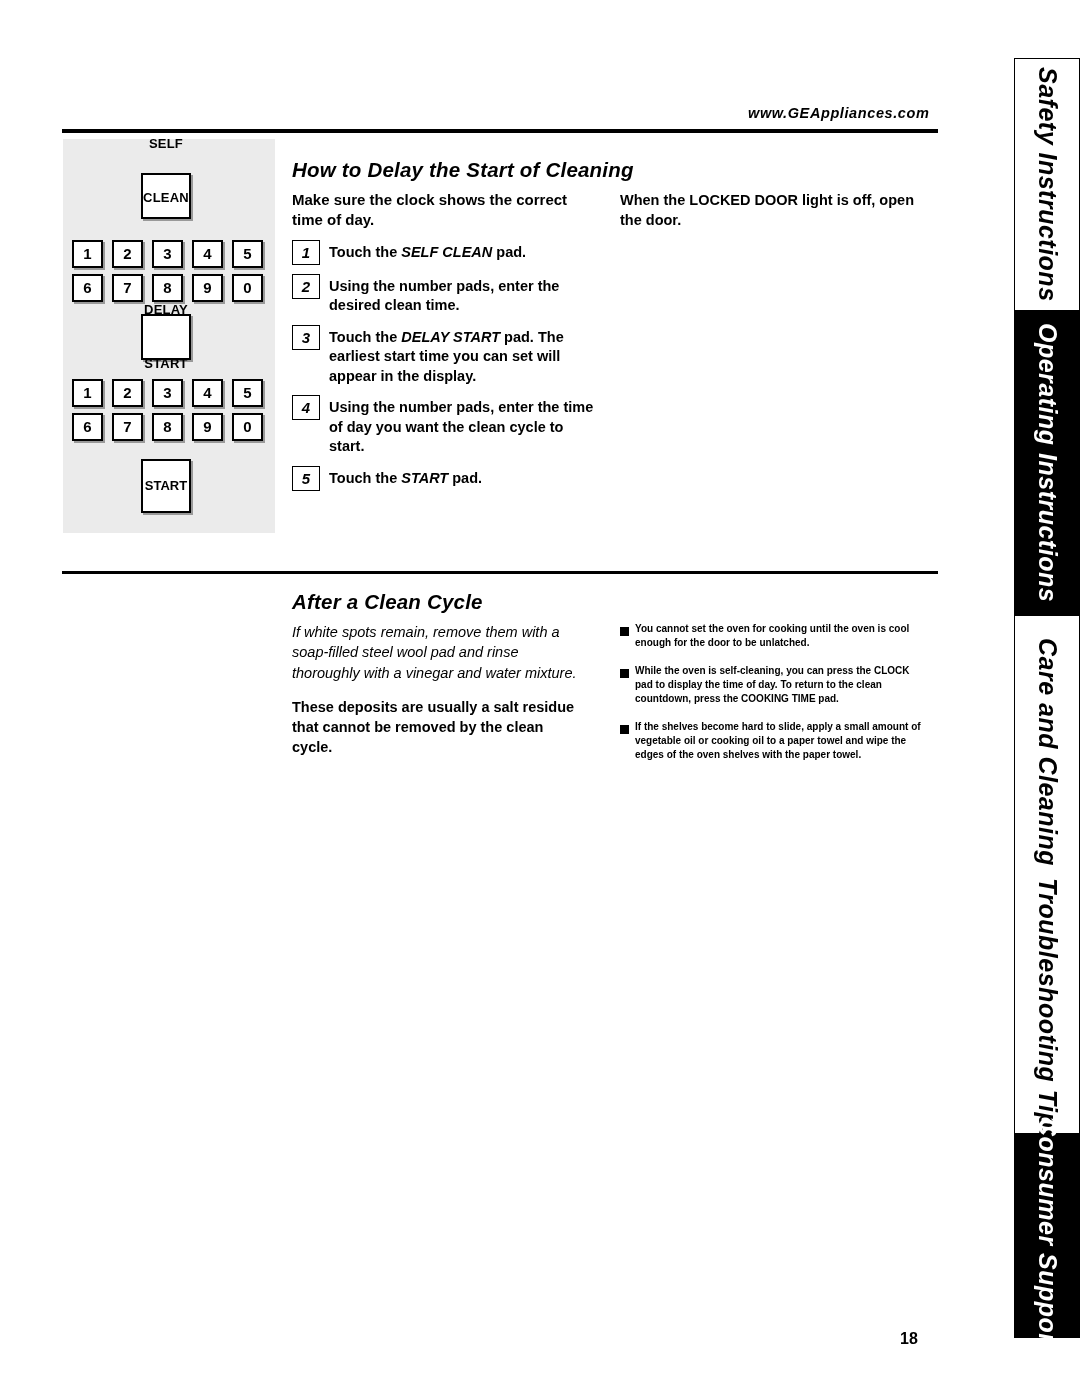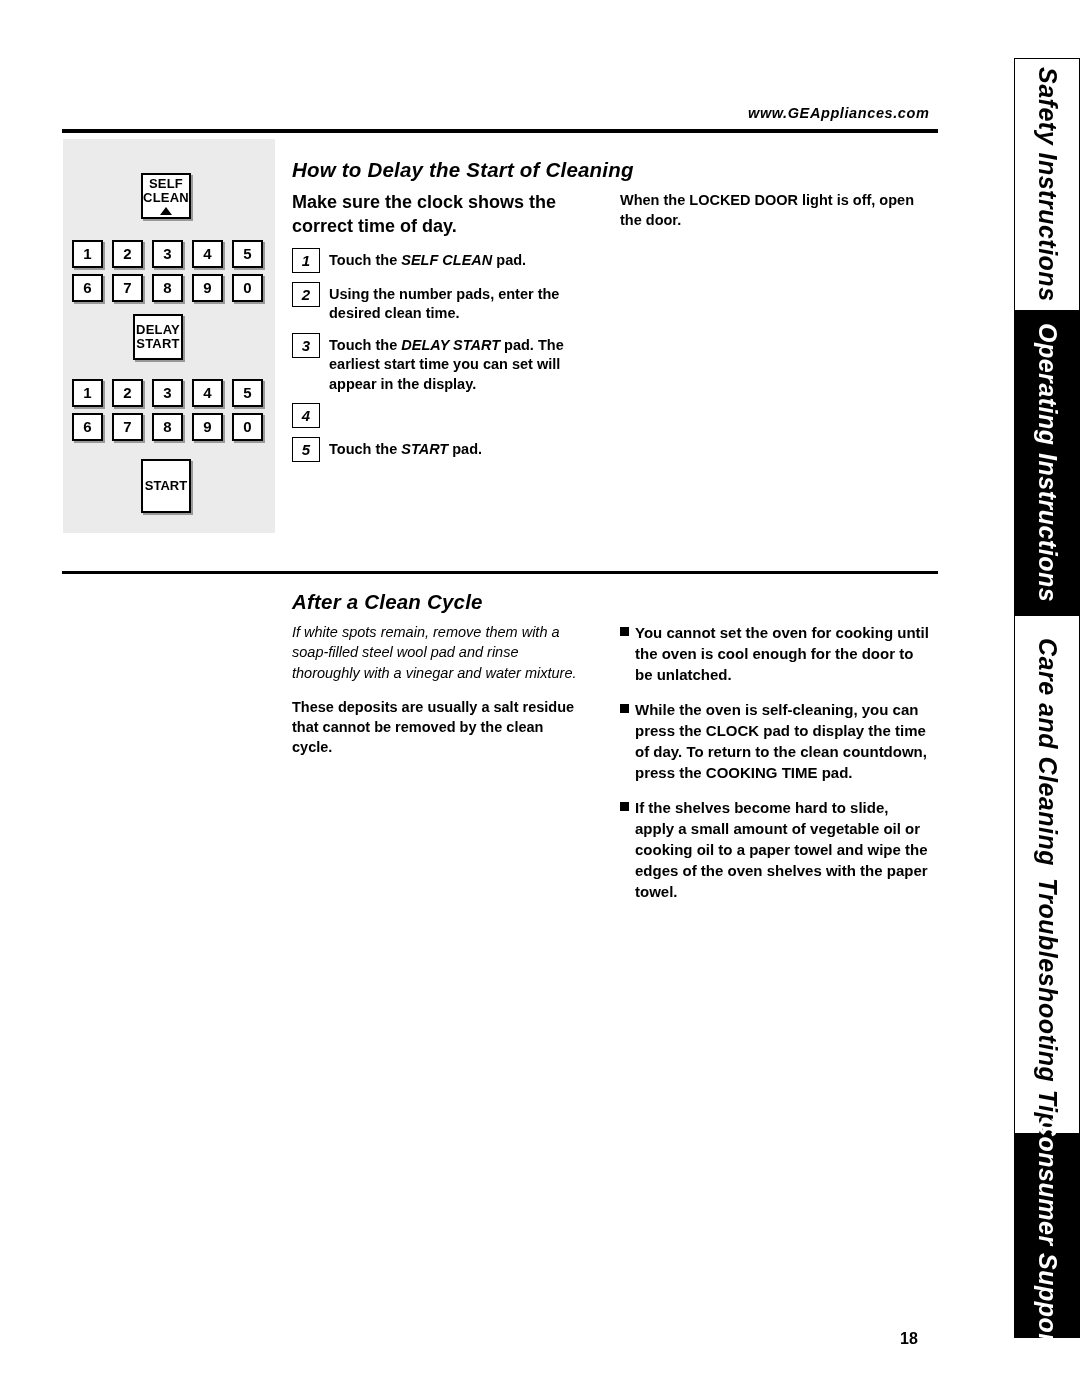--- a/index.html
+++ b/index.html
@@ -96,20 +96,21 @@
   .numkey {
     width: 31px;
     height: 28px;
     font-size: 15px;
   }
   .bigkey {
     width: 50px;
     height: 46px;
     font-size: 13px;
     letter-spacing: 0.2px;
+    gap: 40px;
   }
   .startkey {
     width: 50px;
     height: 54px;
     font-size: 13px;
   }
   .tri {
     width: 0; height: 0;
     border-left: 6px solid transparent;
     border-right: 6px solid transparent;
@@ -128,21 +129,21 @@
 
   
   .steps {
     position: absolute;
     left: 292px;
     top: 190px;
     width: 305px;
   }
   .intro {
     font-weight: bold;
-    font-size: 18px;
+    font-size: 15px;
     line-height: 1.35;
     margin-bottom: 9px;
   }
   .step {
     display: flex;
     margin-bottom: 9px;
   }
   .step-num {
     width: 28px;
     flex: 0 0 28px;
@@ -198,21 +199,21 @@
     line-height: 1.4;
   }
   .col-left-bot p { margin: 0 0 14px 0; font-weight: bold; }
   .col-left-bot p.italic-note { font-weight: normal; font-style: italic; }
 
   .col-right-bot {
     position: absolute;
     left: 620px;
     top: 622px;
     width: 310px;
-    font-size: 15px;
+    font-size: 10px;
     line-height: 1.4;
   }
   .bullet-item {
     display: flex;
     margin-bottom: 14px;
     font-weight: bold;
   }
   .bullet-sq {
     width: 9px; height: 9px;
     background: #000;
@@ -268,21 +269,21 @@
   <div class="key numkey" style="left:89px; top:101px;">3</div>
   <div class="key numkey" style="left:129px; top:101px;">4</div>
   <div class="key numkey" style="left:169px; top:101px;">5</div>
 
   <div class="key numkey" style="left:9px;  top:135px;">6</div>
   <div class="key numkey" style="left:49px; top:135px;">7</div>
   <div class="key numkey" style="left:89px; top:135px;">8</div>
   <div class="key numkey" style="left:129px; top:135px;">9</div>
   <div class="key numkey" style="left:169px; top:135px;">0</div>
 
-  <div class="key bigkey" style="left:70px; top:175px;">
+  <div class="key bigkey" style="left:78px; top:175px;">
     <span>DELAY</span>
     <span>START</span>
   </div>
 
   <div class="key numkey" style="left:9px;  top:240px;">1</div>
   <div class="key numkey" style="left:49px; top:240px;">2</div>
   <div class="key numkey" style="left:89px; top:240px;">3</div>
   <div class="key numkey" style="left:129px; top:240px;">4</div>
   <div class="key numkey" style="left:169px; top:240px;">5</div>
 
@@ -310,20 +311,21 @@
     <div class="step-txt">Using the number pads, enter the desired clean time.</div>
   </div>
 
   <div class="step">
     <div class="step-num">3</div>
     <div class="step-txt"><span>Touch the </span><span class="it">DELAY START</span><span> pad. The earliest start time you can set will appear in the display.</span></div>
   </div>
 
   <div class="step">
     <div class="step-num">4</div>
+    <div class="step-txt">Using the number pads, enter the time of day you want the clean cycle to start.</div>
   </div>
 
   <div class="step">
     <div class="step-num">5</div>
     <div class="step-txt"><span>Touch the </span><span class="it">START</span><span> pad.</span></div>
   </div>
 </div>
 
 <div class="col-right-top">
   <p>When the LOCKED DOOR light is off, open the door.</p>

